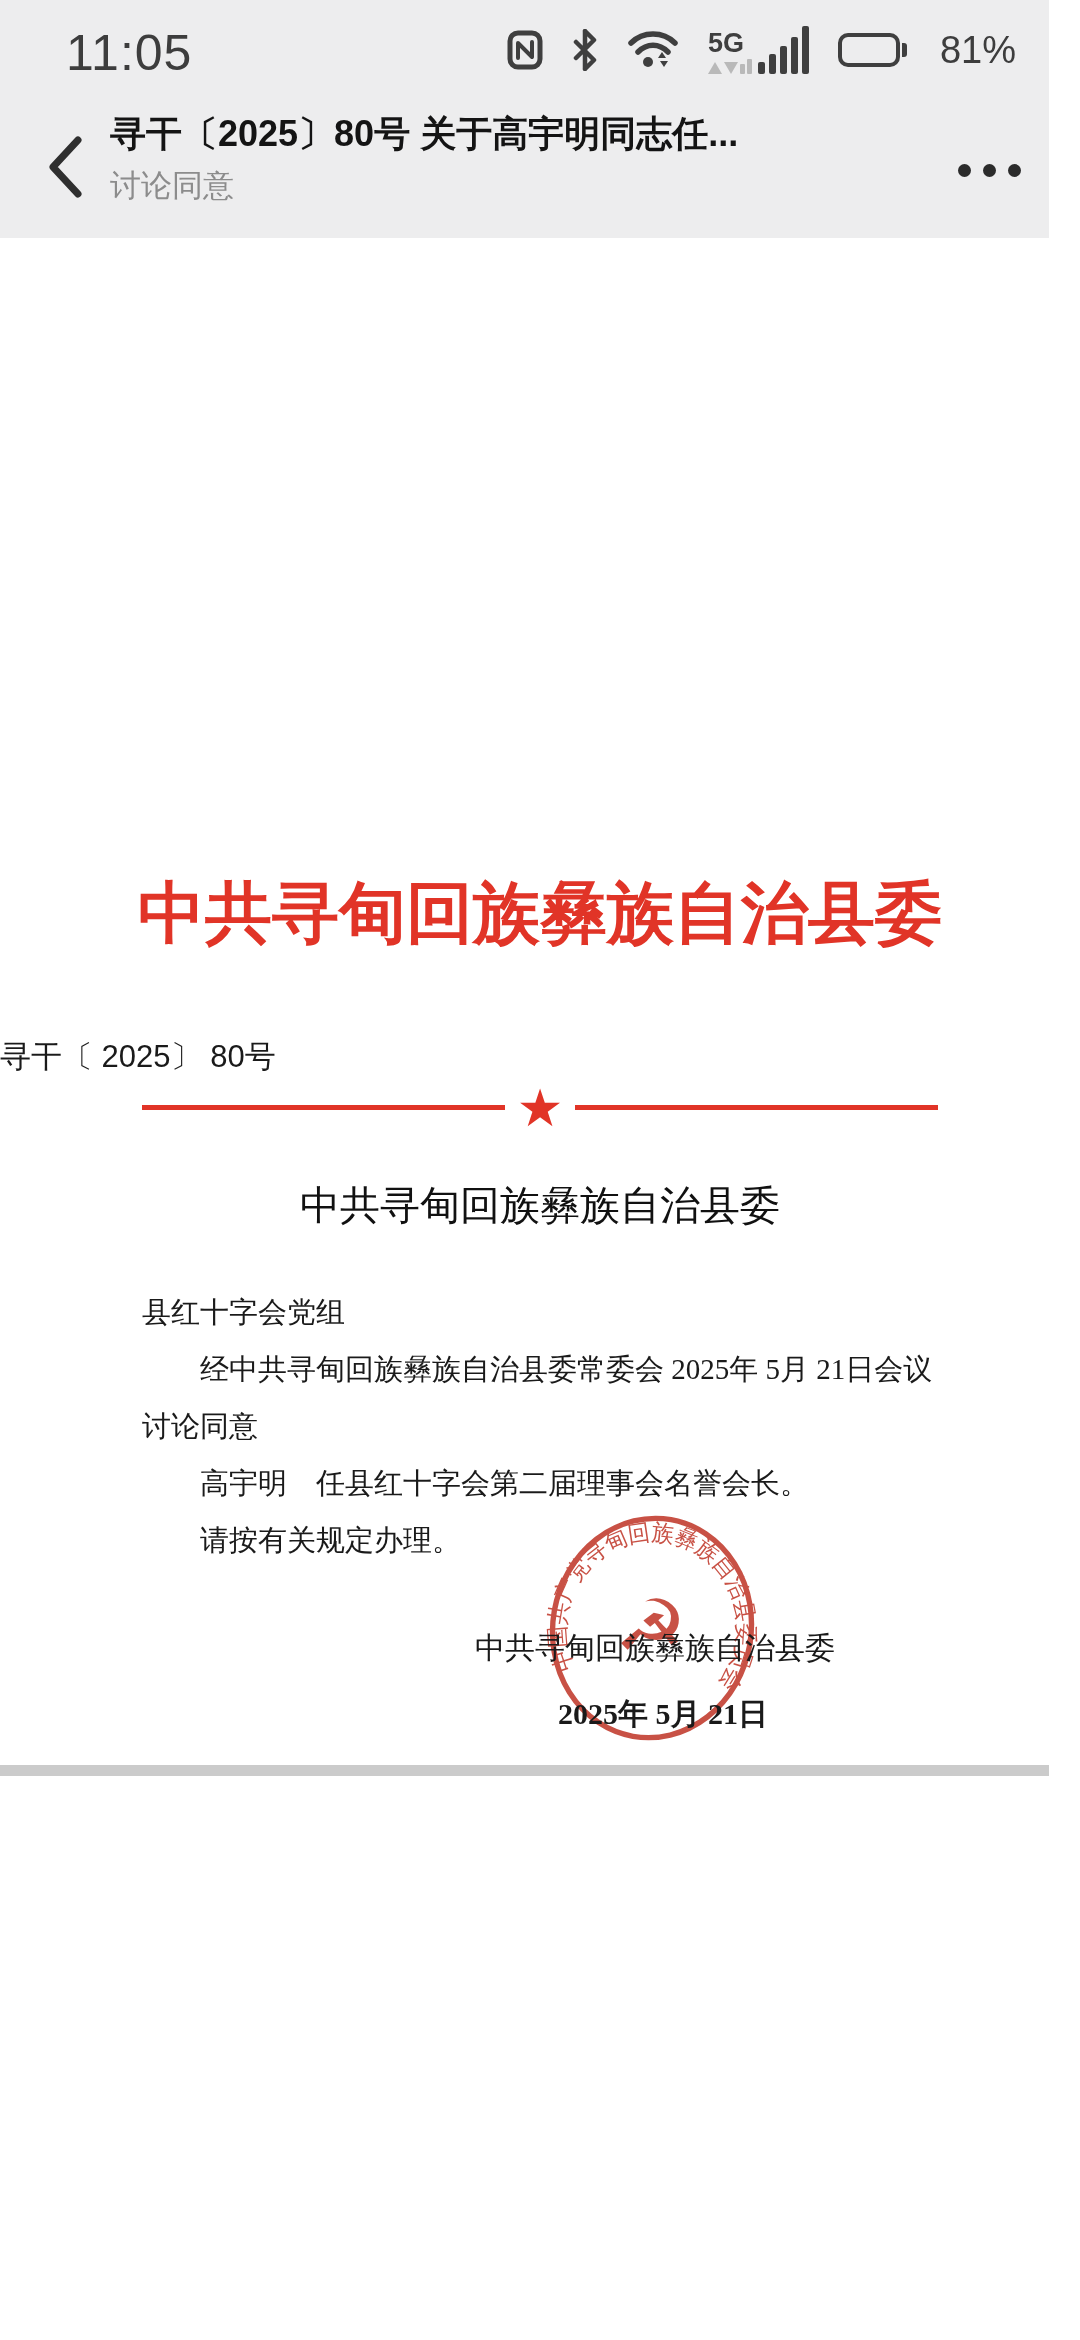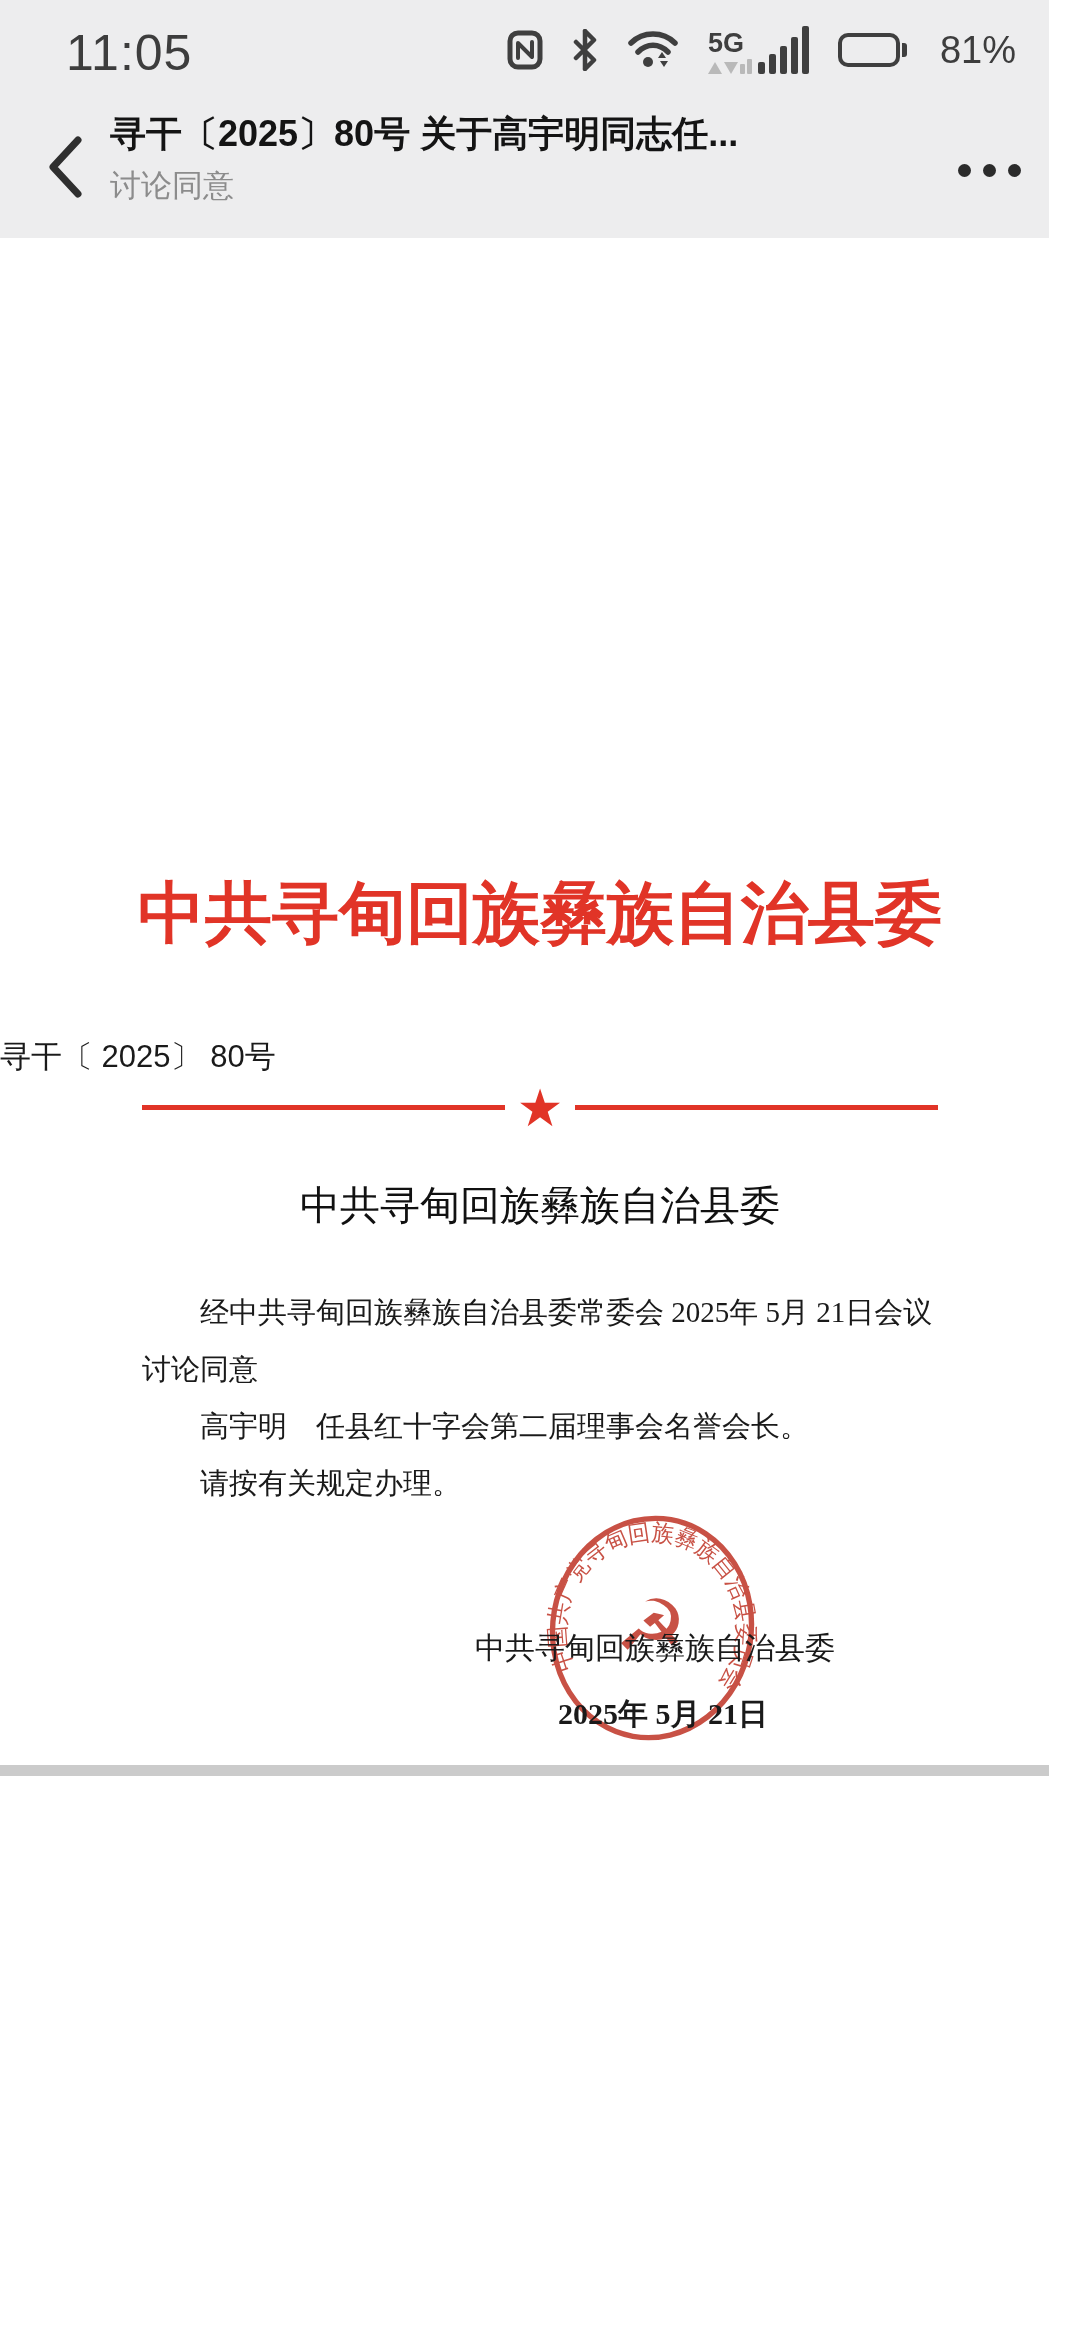--- a/index.html
+++ b/index.html
@@ -161,20 +161,21 @@
 
     <div class="redrule">
       <span class="ruleseg"></span>
       <span class="rulestar">★</span>
       <span class="ruleseg"></span>
     </div>
 
     <div class="doctitle">中共寻甸回族彝族自治县委</div>
 
     <div class="docbody">
+      <div>县红十字会党组</div>
       <div class="indent">经中共寻甸回族彝族自治县委常委会 2025年 5月 21日会议</div>
       <div>讨论同意</div>
       <div class="indent">高宇明　任县红十字会第二届理事会名誉会长。</div>
       <div class="indent">请按有关规定办理。</div>
     </div>
 
     <svg class="stamp" viewBox="0 0 220 240">
       <ellipse cx="110" cy="120" rx="101" ry="112" fill="none" stroke="#C13A2C" stroke-width="5.5"></ellipse>
       <path id="ringpath" d="M 39 174 A 88 90 0 1 1 181 174" fill="none"></path>
       <text font-family="Liberation Serif, DejaVu Serif, serif" font-size="24" fill="#C13A2C">

